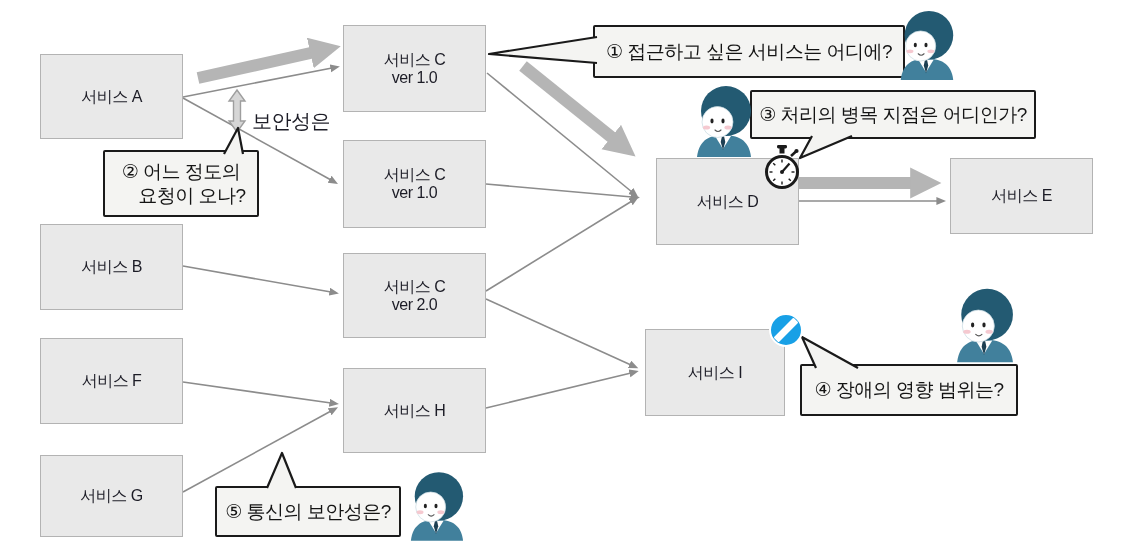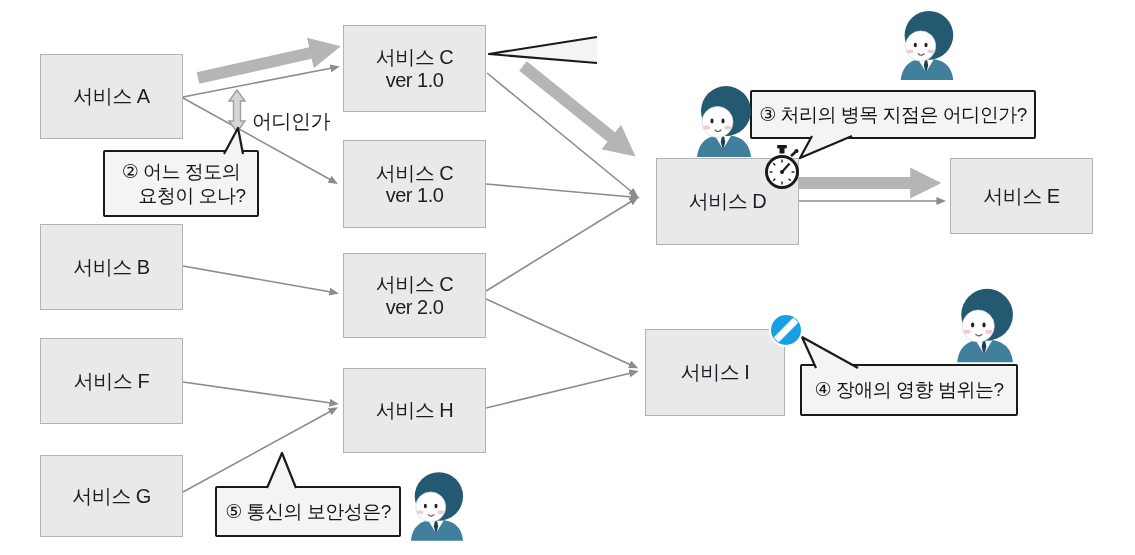--- a/index.html
+++ b/index.html
@@ -4,21 +4,21 @@
 <style>
   html,body{margin:0;padding:0;background:#fff;}
   #stage{
     position:relative;width:1135px;height:555px;background:#ffffff;overflow:hidden;
     font-family:"Liberation Sans","DejaVu Sans",sans-serif;
   }
   .lines{position:absolute;left:0;top:0;z-index:1;}
   .box{
     position:absolute;z-index:2;background:#e9e9e9;border:1.6px solid #b3b3b3;
     display:flex;flex-direction:column;align-items:center;justify-content:center;
-    box-sizing:border-box;color:#1c1c26;font-size:20px;line-height:1.12;letter-spacing:-.5px;
+    box-sizing:border-box;color:#1c1c26;font-size:16px;line-height:1.12;letter-spacing:-.5px;
   }
   .bubble{
     position:absolute;z-index:3;background:#f4f4f2;border:2.4px solid #1a1a1a;border-radius:2px;
     display:flex;flex-direction:column;align-items:center;justify-content:center;
     box-sizing:border-box;color:#141414;font-size:19px;line-height:1.25;letter-spacing:-.5px;
   }
   .tail{position:absolute;z-index:4;overflow:visible;}
   .icon{position:absolute;z-index:5;}
   .person{position:absolute;z-index:6;}
   .lb-label{position:absolute;z-index:2;color:#1c1c26;font-size:20px;letter-spacing:-.5px;}
@@ -92,22 +92,25 @@
   <div class="box" style="left:656px;top:158px;width:143px;height:87px">
       <span>서비스 D</span>
     </div>
   <div class="box" style="left:950px;top:158px;width:143px;height:76px">
       <span>서비스 E</span>
     </div>
   <div class="box" style="left:645px;top:329px;width:140px;height:87px">
       <span>서비스 I</span>
     </div>
 
-  <div class="lb-label" style="left:252px;top:108px">어디인가</div>
-
+  <div class="lb-label" style="left:252px;top:108px">보안성은</div>
+
+  <div class="bubble" style="left:593px;top:25px;width:312px;height:53px">
+    <span>① 접근하고 싶은 서비스는 어디에?</span>
+  </div>
   <div class="bubble" style="left:103px;top:150px;width:156px;height:67px">
     <span>② 어느 정도의</span>
     <span class="indent2">요청이 오나?</span>
   </div>
   <div class="bubble" style="left:750px;top:90px;width:286px;height:49px">
     <span>③ 처리의 병목 지점은 어디인가?</span>
   </div>
   <div class="bubble" style="left:800px;top:364px;width:218px;height:52px">
     <span>④ 장애의 영향 범위는?</span>
   </div>

